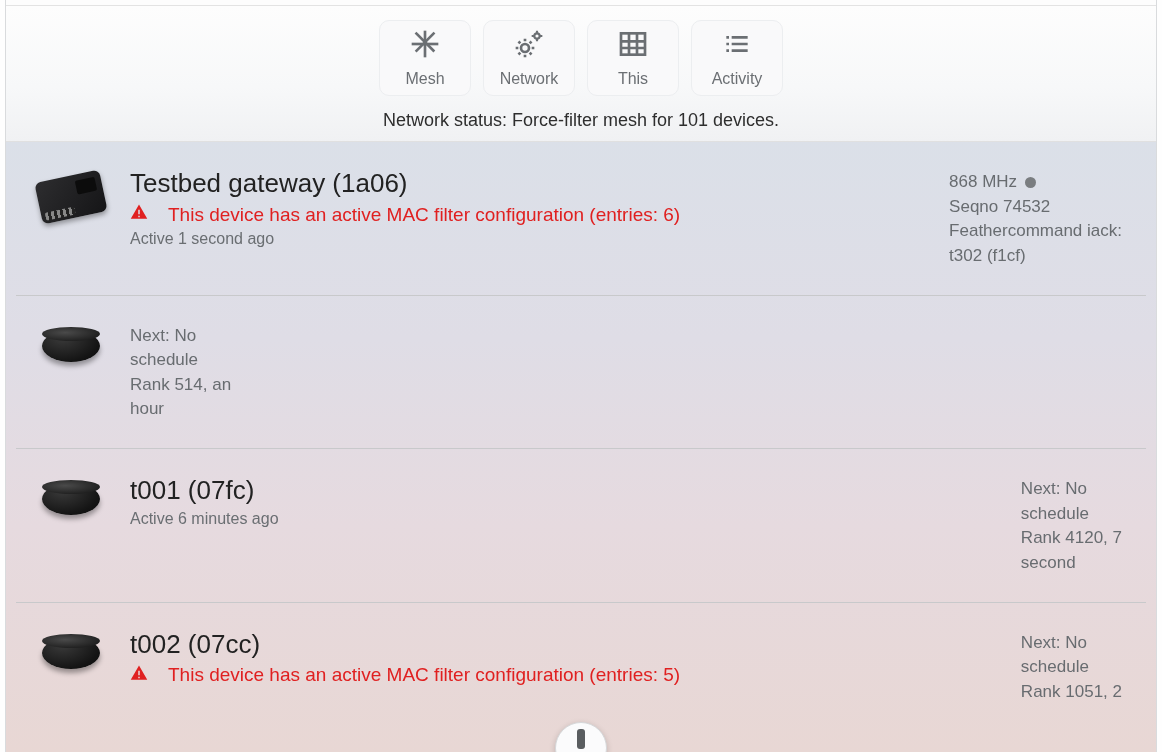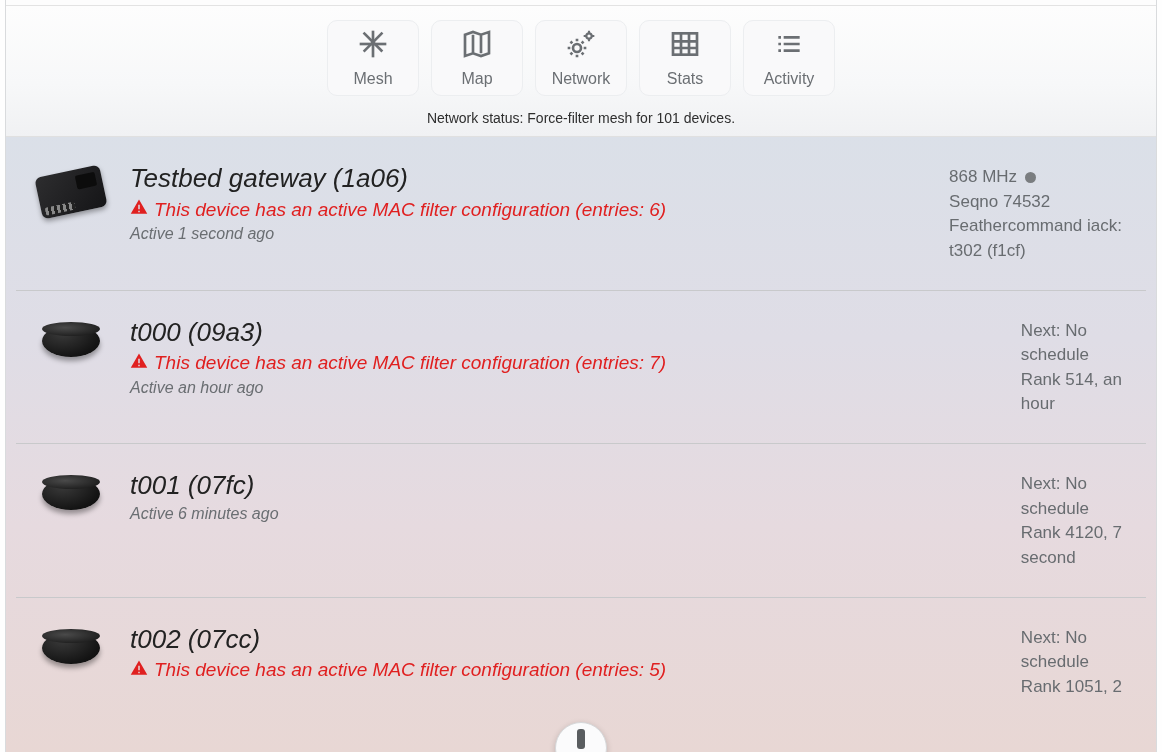--- a/index.html
+++ b/index.html
@@ -42,21 +42,21 @@
     flex-direction: column;
     align-items: center;
     justify-content: center;
     gap: 6px;
     cursor: pointer;
     color: #6b6f73;
   }
   .nav-btn svg { width: 32px; height: 32px; fill: #6b6f73; }
   .nav-btn .lbl { font-size: 16px; color: #6b6f73; }
   .status-line {
-    font-size: 14px;
+    font-size: 18px;
     color: #2e2e2e;
   }
   .device-list {
     padding: 0 0 0 0;
   }
   .device-row {
     display: flex;
     align-items: flex-start;
     padding: 26px 24px 26px 14px;
     border-bottom: 1px solid #c8c9cb;
@@ -64,33 +64,33 @@
     margin: 0 10px;
   }
   .device-row:last-child { border-bottom: none; }
   .device-img {
     width: 82px;
     display: flex;
     align-items: center;
     justify-content: center;
     padding-top: 8px;
   }
-  .device-main { flex: 1; font-style: italic; }
+  .device-main { flex: 1; }
   .device-title {
     font-size: 26px;
     color: #222;
     font-weight: 400;
     margin-bottom: 4px;
   }
   .device-warn {
     color: #e02020;
     font-size: 19px;
     display: flex;
     align-items: center;
-    gap: 6px;
+    gap: 20px;
     margin-bottom: 4px;
   }
   .device-warn svg { width: 18px; height: 18px; fill: #e02020; flex-shrink: 0; }
   .device-active {
     color: #6a6e72;
     font-size: 16px;
   }
   .device-side {
     color: #686c70;
     font-size: 17px;
@@ -189,49 +189,41 @@
           <svg viewBox="0 0 24 24">
               <path d="M11 2h2v20h-2z"></path>
               <path d="M2 11h20v2H2z"></path>
               <path d="M4.2 4.2l1.4-1.4 14.1 14.1-1.4 1.4z"></path>
               <path d="M18.4 2.8l1.4 1.4L5.7 18.4l-1.4-1.4z"></path>
             </svg>
         </span>
         <span class="lbl">Mesh</span>
       </div>
 
-      <div class="nav-btn">
-        <span>
-          <svg viewBox="0 0 24 24">
-              <path d="M3 5l6-2 6 2 6-2v16l-6 2-6-2-6 2V5zm6 0v14m6-14v14" fill="none" stroke="#6b6f73" stroke-width="2"></path>
-            </svg>
-        </span>
-        <span class="lbl">Map</span>
-      </div>
 
       <div class="nav-btn">
         <span>
           <svg viewBox="0 0 24 24">
               <circle cx="9" cy="15" r="3" fill="none" stroke="#6b6f73" stroke-width="2"></circle>
               <path d="M9 10v-2M9 22v-2M4 15H2M16 15h-2M5.5 11.5l-1.4-1.4M13.9 19.9l-1.4-1.4M5.5 18.5l-1.4 1.4M13.9 10.1l-1.4 1.4" stroke="#6b6f73" stroke-width="2"></path>
               <circle cx="18" cy="6" r="2" fill="none" stroke="#6b6f73" stroke-width="1.6"></circle>
               <path d="M18 2v2M18 8v2M14 6h2M20 6h2" stroke="#6b6f73" stroke-width="1.6"></path>
             </svg>
         </span>
         <span class="lbl">Network</span>
       </div>
 
       <div class="nav-btn">
         <span>
           <svg viewBox="0 0 24 24">
               <rect x="3" y="4" width="18" height="16" fill="none" stroke="#6b6f73" stroke-width="2"></rect>
               <path d="M3 10h18M3 15h18M9 4v16M15 4v16" stroke="#6b6f73" stroke-width="2"></path>
             </svg>
         </span>
-        <span class="lbl">Stats</span>
+        <span class="lbl">This</span>
       </div>
 
       <div class="nav-btn">
         <span>
           <svg viewBox="0 0 24 24">
               <path d="M4 6h2v2H4zM4 11h2v2H4zM4 16h2v2H4zM8 6h12v2H8zM8 11h12v2H8zM8 16h12v2H8z"></path>
             </svg>
         </span>
         <span class="lbl">Activity</span>
       </div>
@@ -261,30 +253,20 @@
         <div>Seqno 74532</div>
         <div>Feathercommand iack:</div>
         <div>t302 (f1cf)</div>
       </div>
     </div>
 
     <div class="device-row">
       <div class="device-img">
         <div class="puck"></div>
       </div>
-      <div class="device-main">
-        <div class="device-title">t000 (09a3)</div>
-        <div class="device-warn">
-          <span><svg viewBox="0 0 24 24">
-                <path d="M12 2L1 21h22L12 2zm-1 7h2v6h-2V9zm0 8h2v2h-2v-2z"></path>
-              </svg></span>
-          <span>This device has an active MAC filter configuration (entries: 7)</span>
-        </div>
-        <div class="device-active">Active an hour ago</div>
-      </div>
       <div class="device-side">
         <div>Next: No</div>
         <div>schedule</div>
         <div>Rank 514, an</div>
         <div>hour</div>
       </div>
     </div>
 
     <div class="device-row">
       <div class="device-img">

